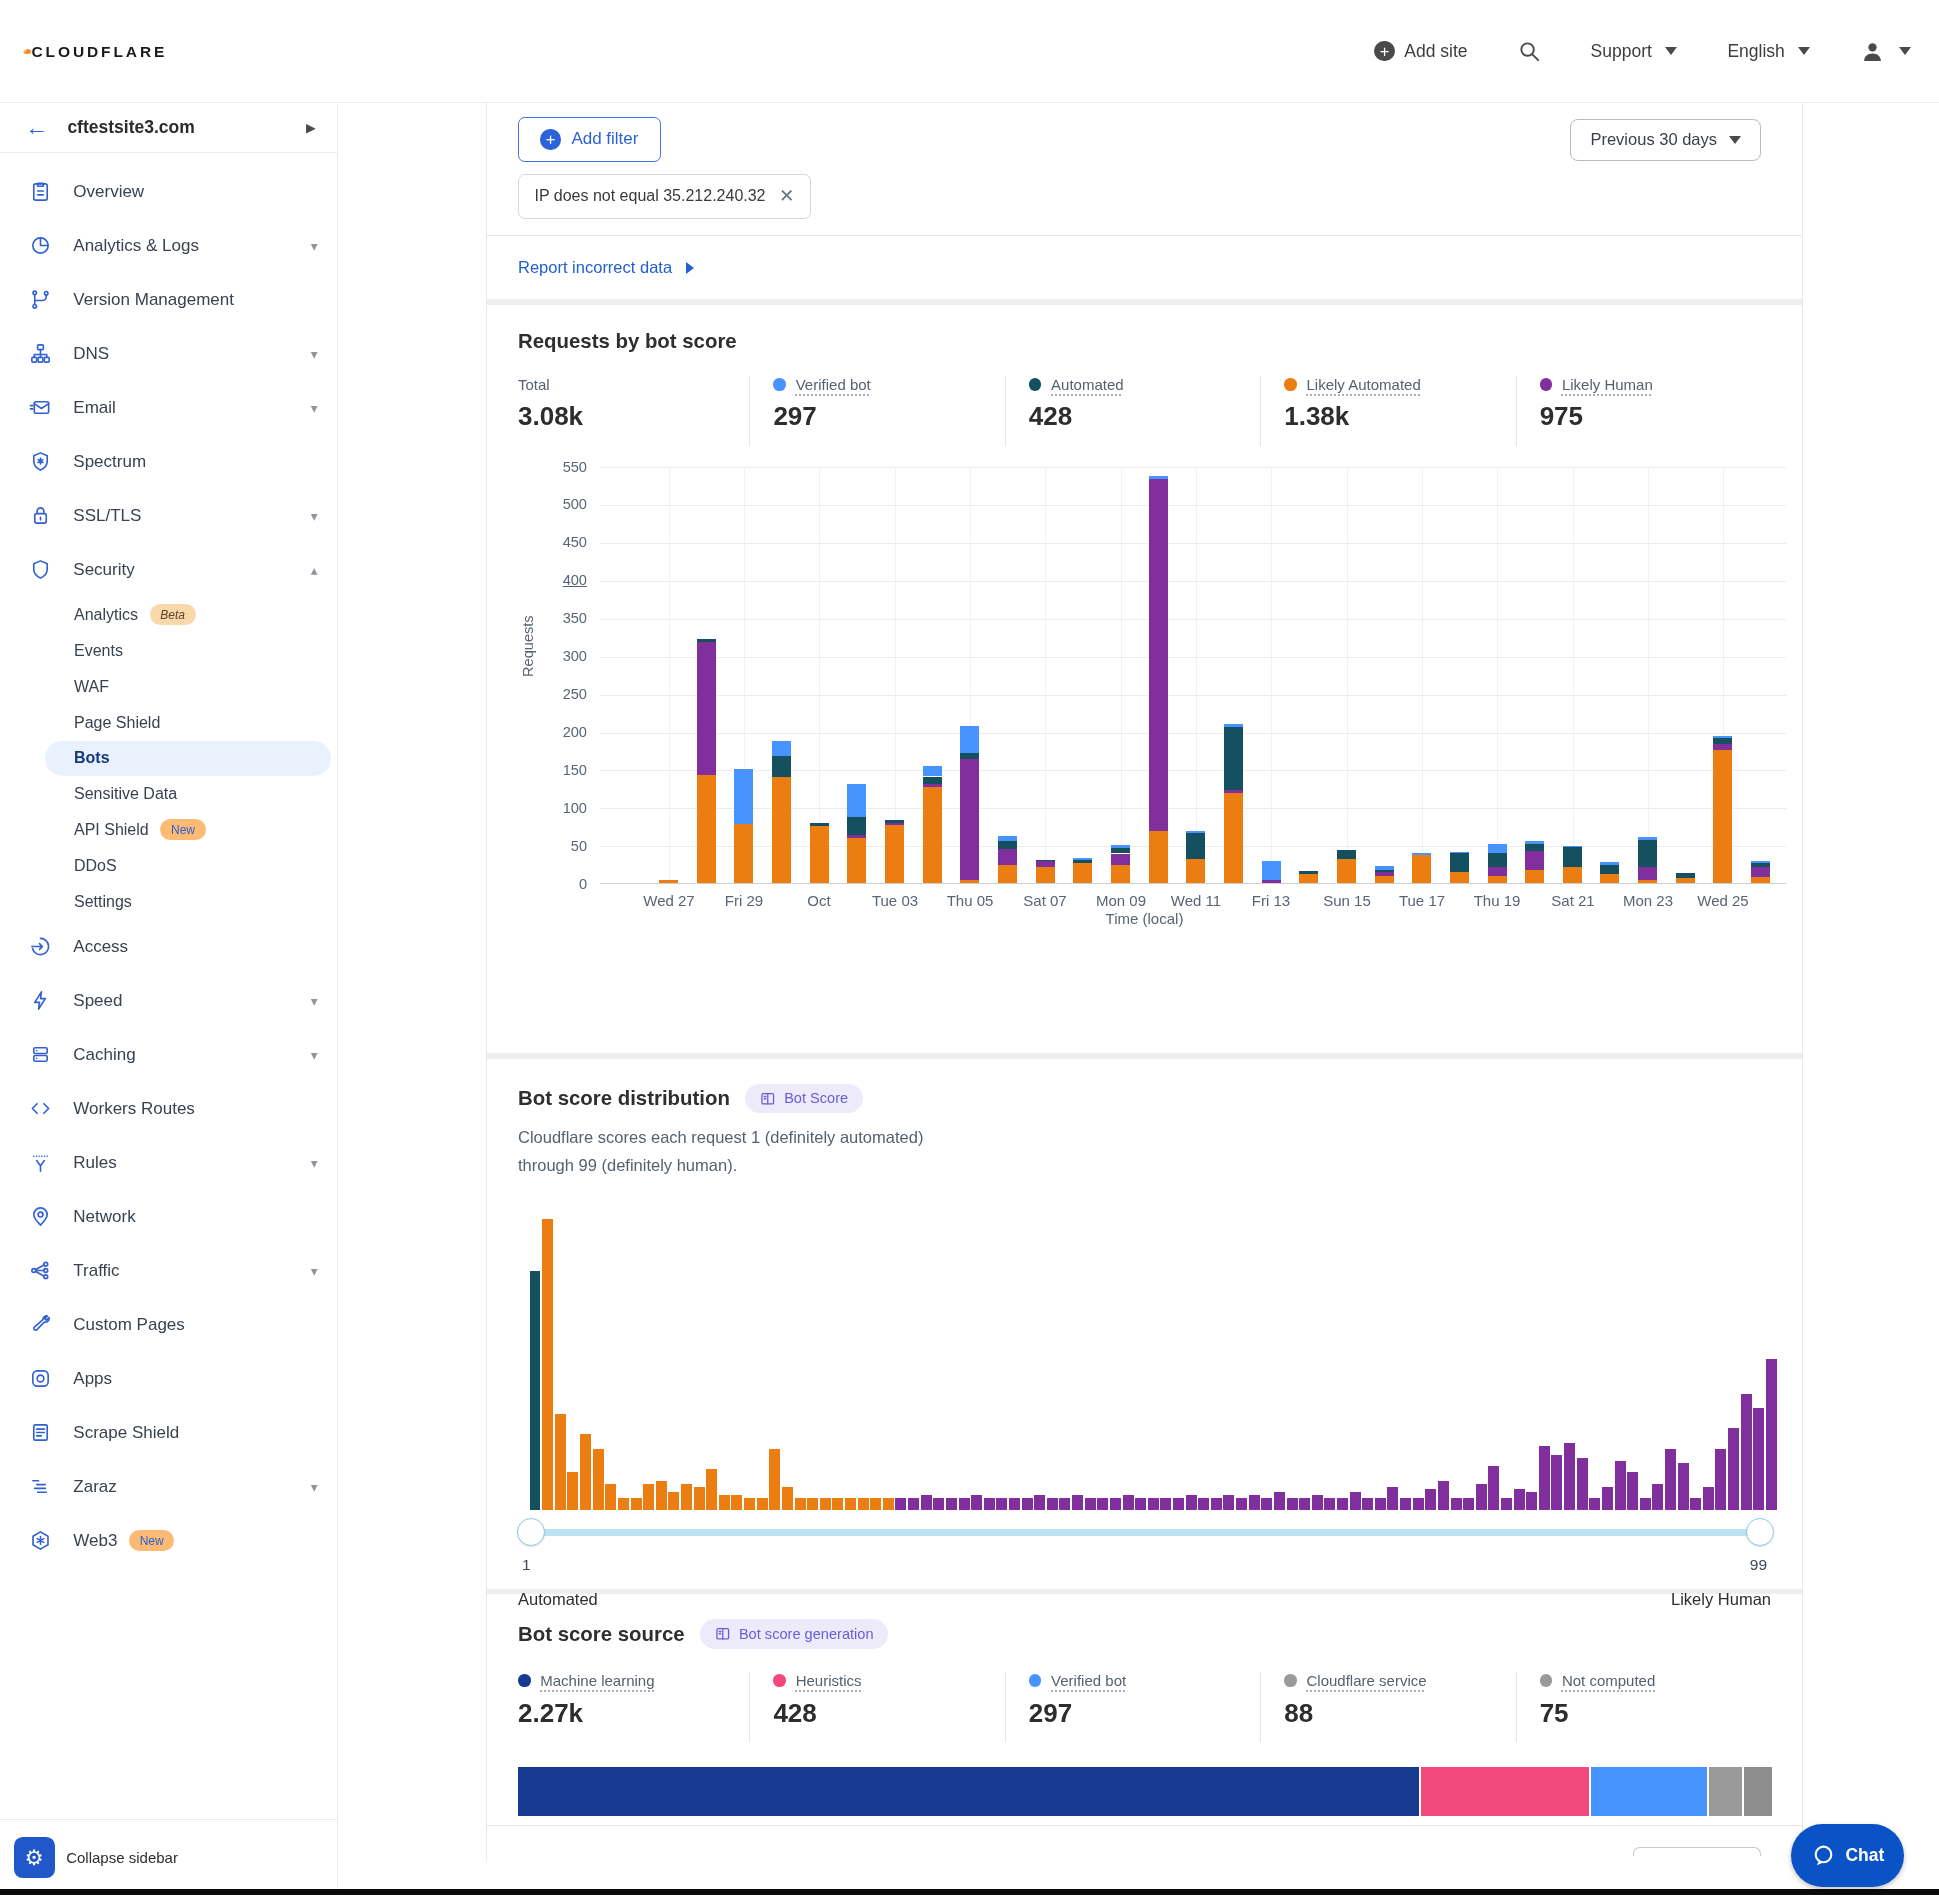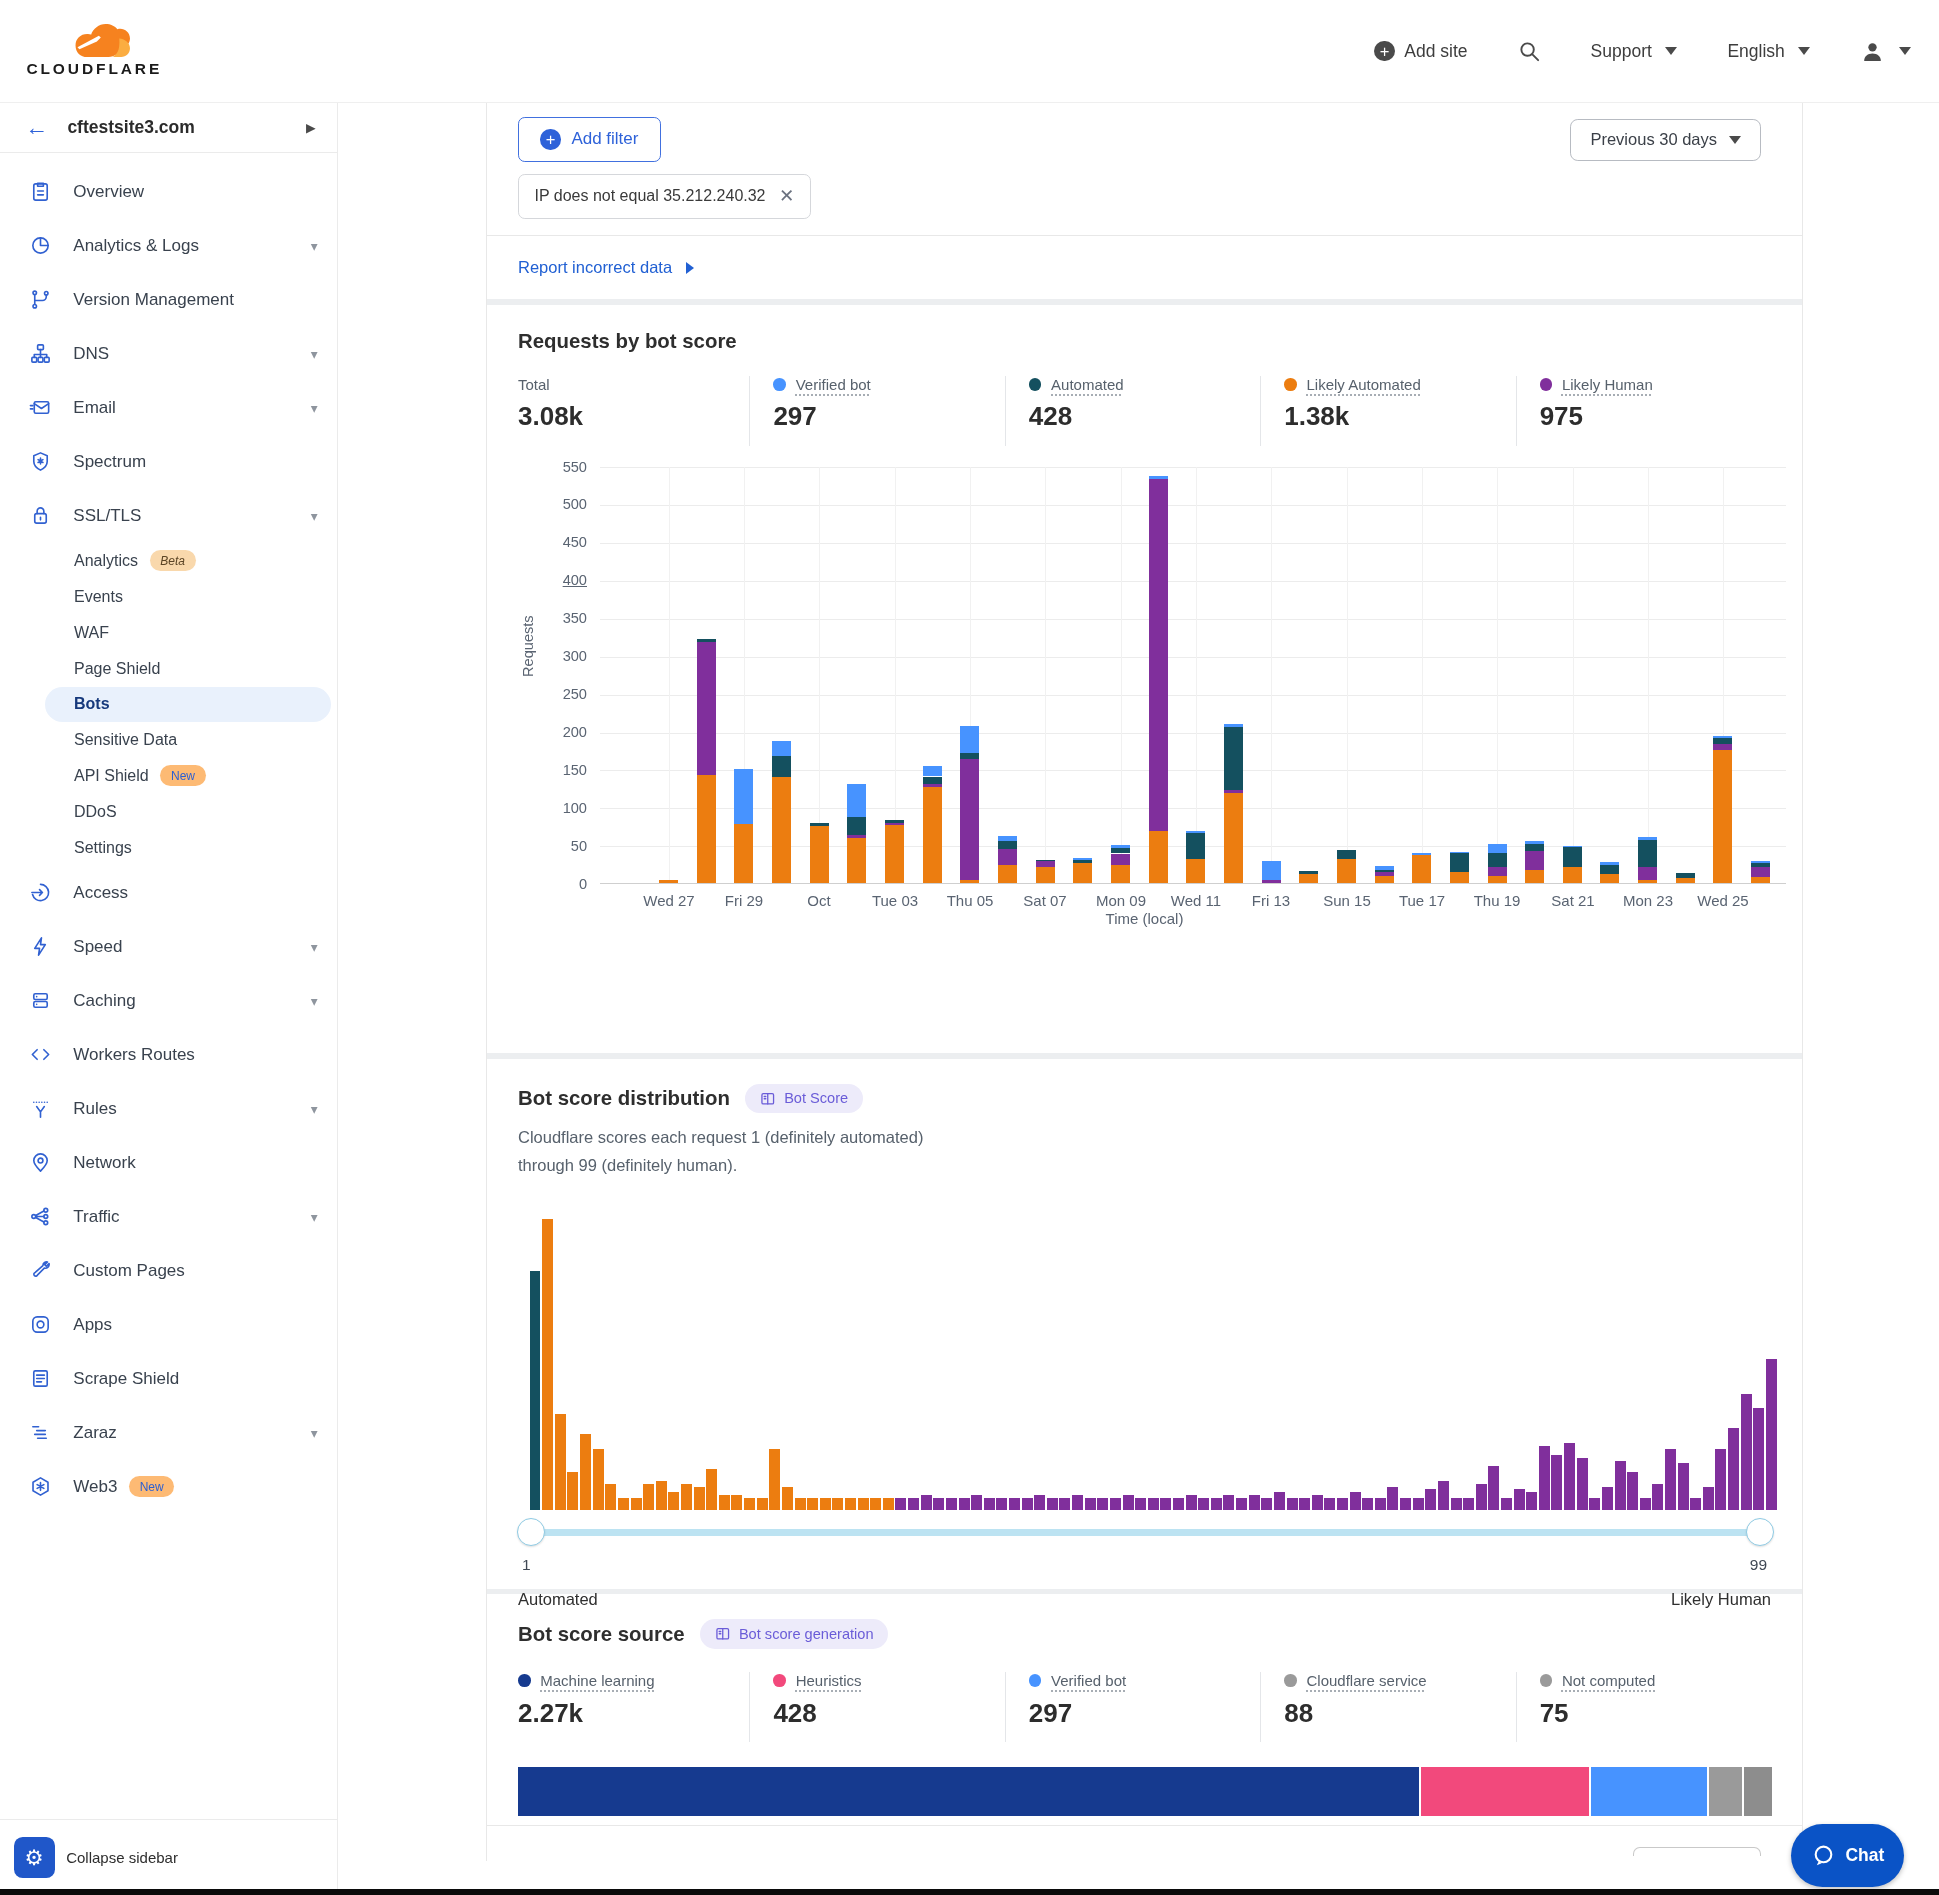--- a/index.html
+++ b/index.html
@@ -1,21 +1,21 @@
 <!DOCTYPE html>
 <html><head>
 <meta charset="utf-8">
 <style>
   * { margin:0; padding:0; box-sizing:border-box; }
   html,body { width:1940px; height:1895px; }
   body { font-family:"Liberation Sans", sans-serif; background:#ffffff; position:relative; overflow:hidden; color:#2e2e2e; }
 
   
   .topnav { position:absolute; left:0; top:0; width:1940px; height:103px; background:#fff; border-bottom:1px solid #efefef; display:flex; align-items:center; z-index:5; }
-  .brand { display:flex; flex-direction:column; align-items:center; margin-left:21.3px; width:146px; }
+  .brand { display:flex; flex-direction:row; align-items:center; margin-left:21.3px; width:146px; }
   .brand-name { font-size:15.5px; font-weight:800; letter-spacing:2.9px; color:#1b1b1b; margin-top:1.9px; }
   .nav-right { margin-left:auto; display:flex; align-items:center; gap:50px; margin-right:29px; font-size:17.5px; color:#3d3d3d; }
   .nav-item { display:flex; align-items:center; gap:9.7px; cursor:pointer; }
   .chev-dn { display:inline-block; width:0; height:0; border-left:6.8px solid transparent; border-right:6.8px solid transparent; border-top:8.7px solid #4a4a4a; margin-left:3.9px; }
   .plus-circle { width:20.4px; height:20.4px; border-radius:50%; background:#4a4a4a; color:#fff; display:flex; align-items:center; justify-content:center; font-size:16.5px; line-height:1; }
 
   
   .sidebar { position:absolute; left:0; top:103px; width:338px; bottom:0; background:#fff; border-right:1px solid #ebebeb; z-index:4; }
   .site-row { height:50px; display:flex; align-items:center; padding:0 21.3px 0 25px; border-bottom:1px solid #ebebeb; }
   .back-arrow { color:#2E62D9; font-size:23px; margin-right:19.4px; }
@@ -210,20 +210,29 @@
       </div>
       <div class="side-item">
         <span class="s-icon">
           <svg viewBox="0 0 24 24">
             <rect x="6" y="10" width="12" height="10" rx="2" fill="none" stroke="#3161D1" stroke-width="1.7" stroke-linecap="round" stroke-linejoin="round"></rect>
             <path d="M8.5 10V7.5a3.5 3.5 0 0 1 7 0V10M12 13.8v2.7" fill="none" stroke="#3161D1" stroke-width="1.7" stroke-linecap="round" stroke-linejoin="round"></path>
           </svg>
         </span>
         <span class="lbl">SSL/TLS</span>
         <span class="side-chev">▾</span>
+      </div>
+      <div class="side-item">
+        <span class="s-icon">
+          <svg viewBox="0 0 24 24">
+            <path d="M12 3l7 3v6c0 4-3 7-7 9-4-2-7-5-7-9V6z" fill="none" stroke="#3161D1" stroke-width="1.7" stroke-linecap="round" stroke-linejoin="round"></path>
+          </svg>
+        </span>
+        <span class="lbl">Security</span>
+        <span class="side-chev">▴</span>
       </div>
       <div class="side-sub">
         <span class="lbl">Analytics</span>
         <span class="badge beta">Beta</span>
       </div>
       <div class="side-sub">
         <span class="lbl">Events</span>
       </div>
       <div class="side-sub">
         <span class="lbl">WAF</span>

